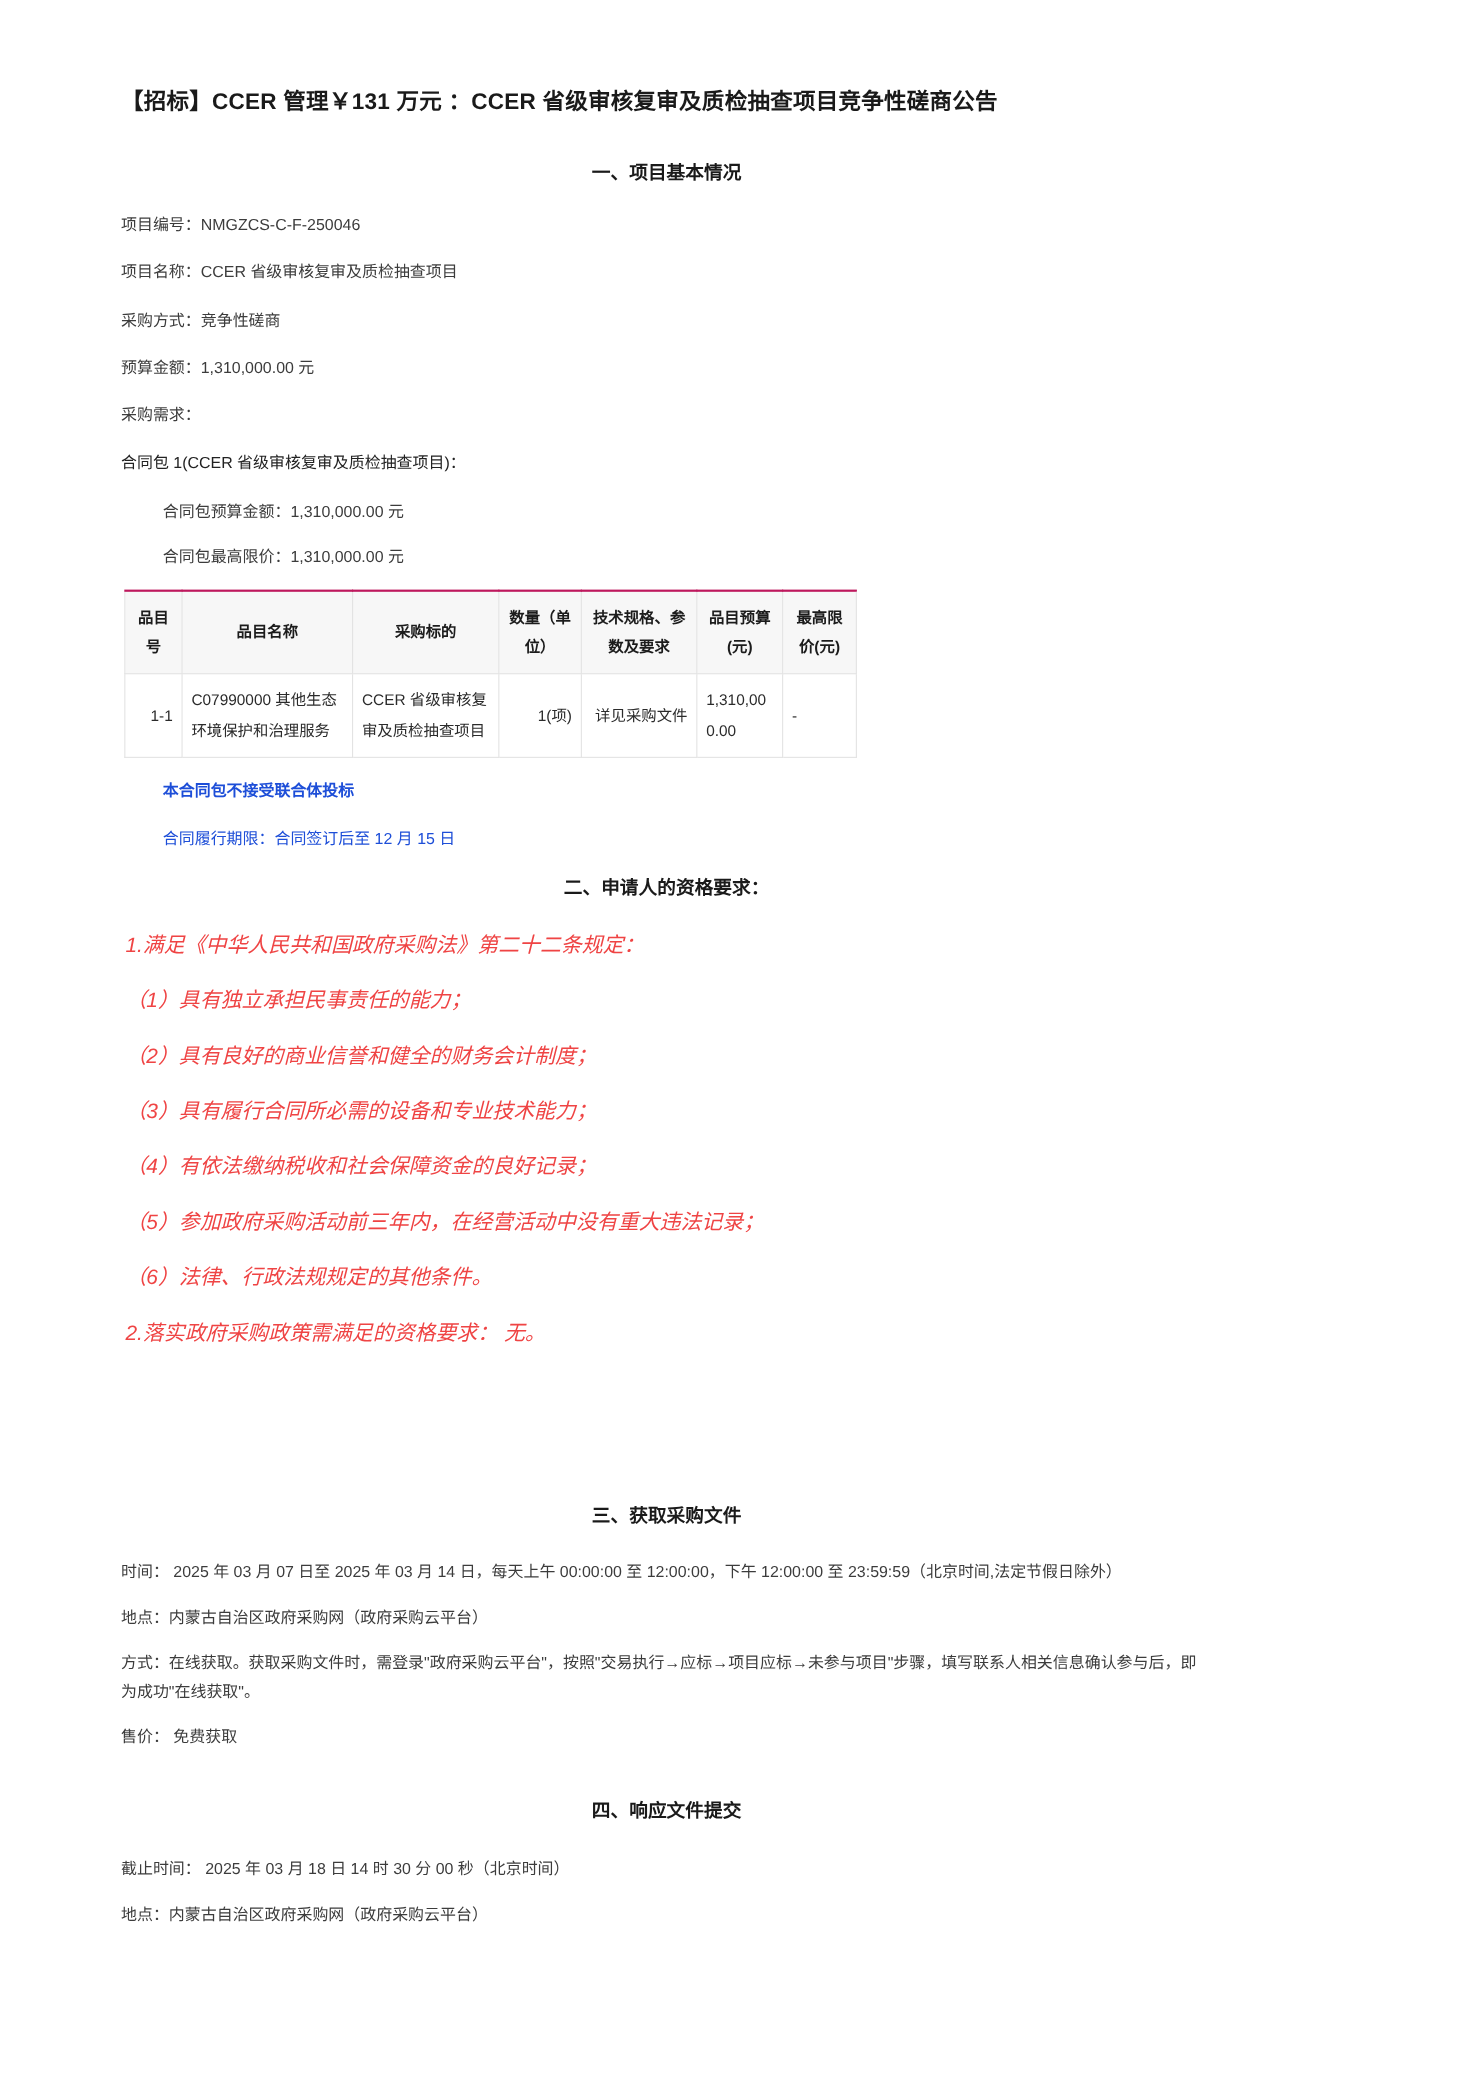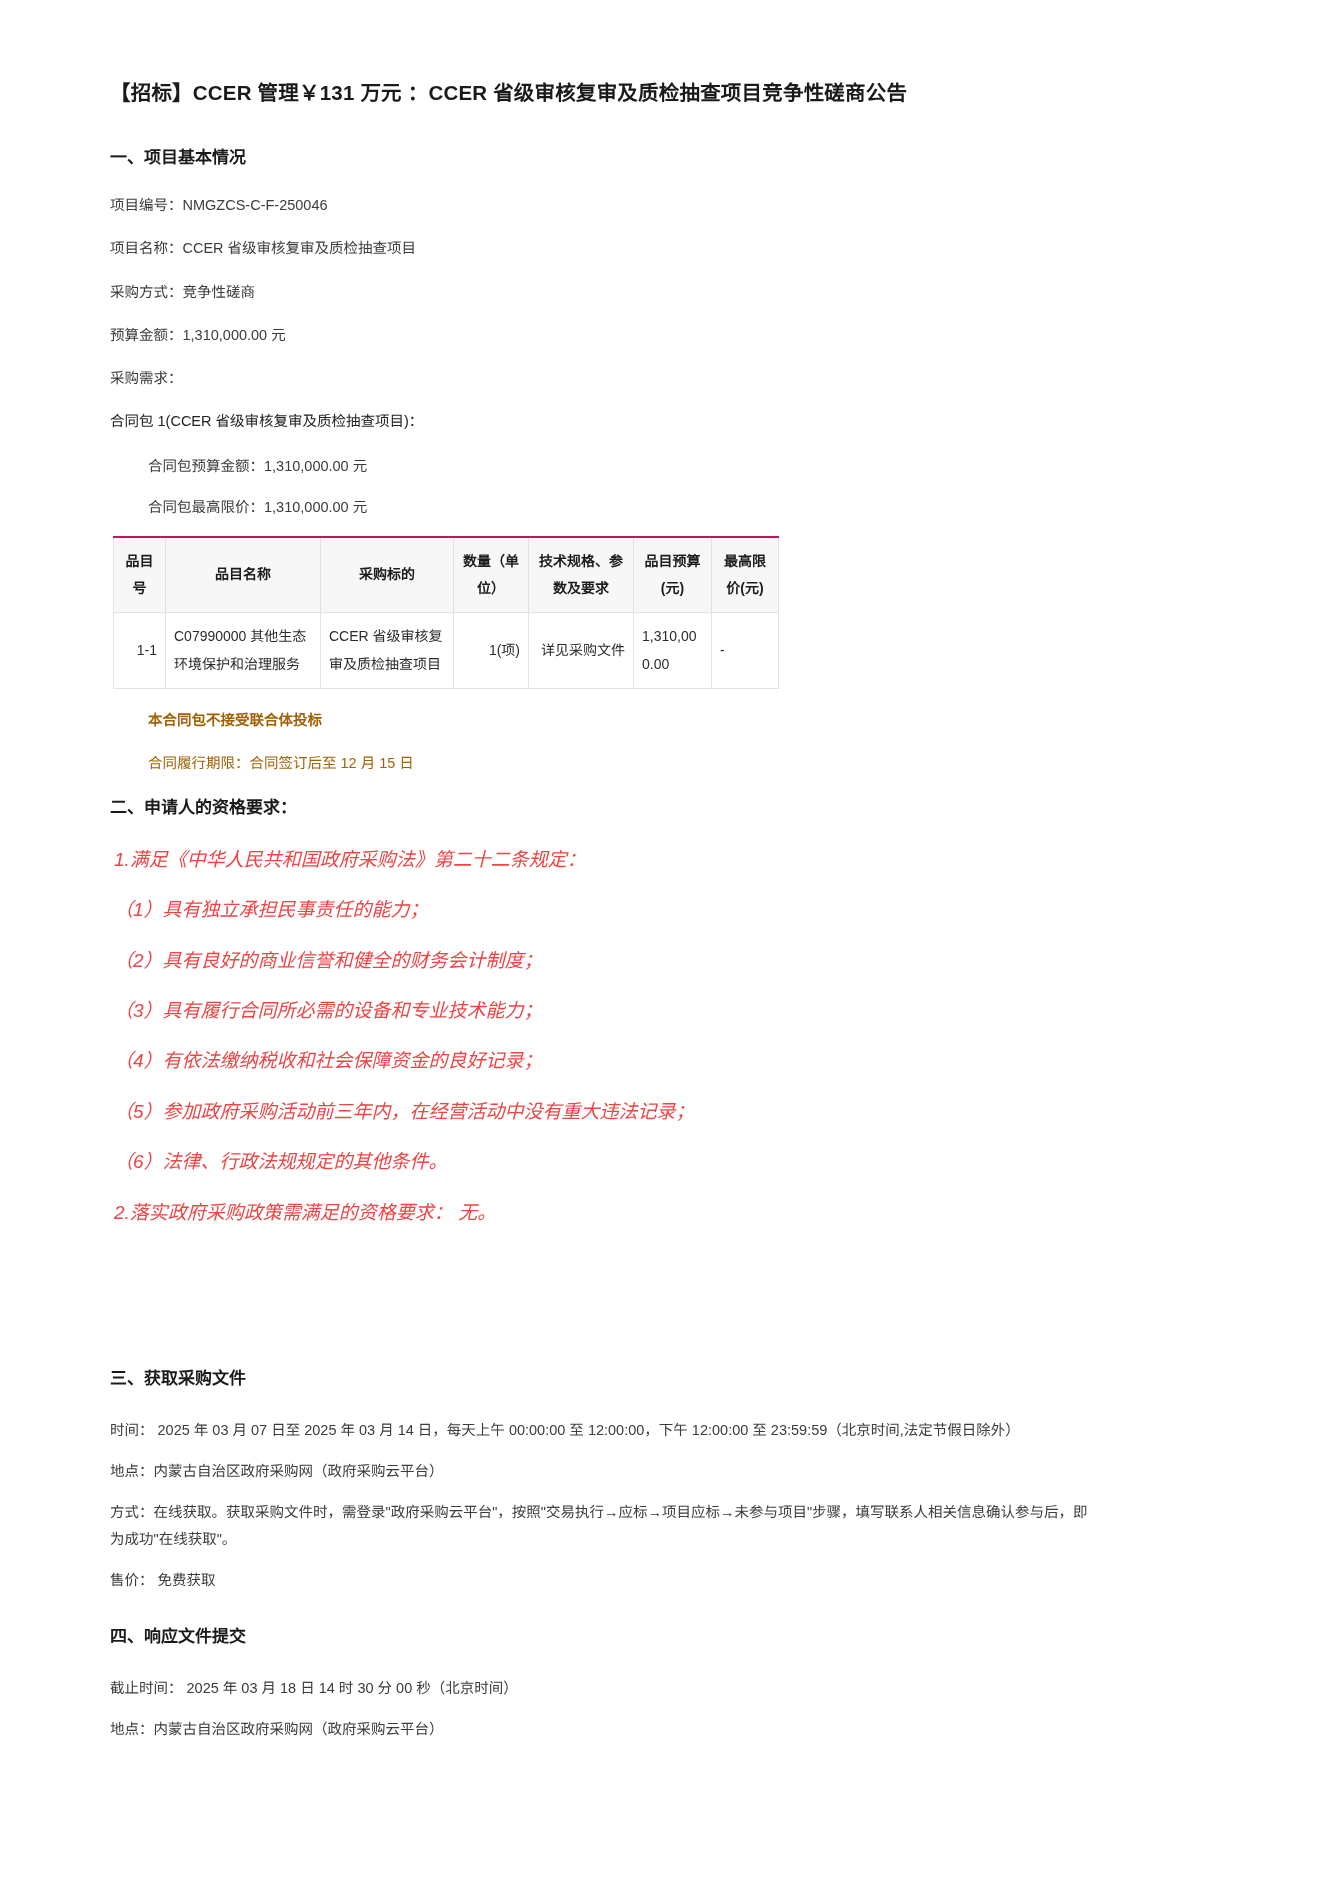--- a/index.html
+++ b/index.html
@@ -30,23 +30,24 @@
     margin: 0 0 36px 0;
     letter-spacing: 0.2px;
   }
 
   .h2 {
     font-size: 17px;
     font-weight: 700;
     color: #1a1a1a;
     margin: 0 0 24px 0;
     line-height: 1.5;
+    text-align: center;
   }
   .h2.sec3 { margin-top: 60px; margin-bottom: 26px; }
-  .h2.sec4 { margin-top: 30px; margin-bottom: 26px; }
+  .h2.sec4 { margin-top: 42px; margin-bottom: 26px; font-family: Liberation Mono, monospace; }
 
   .para {
     font-size: 14.5px;
     line-height: 1.6;
     color: #3c3c3c;
     margin: 12px 0 20px 0;
   }
   .para.indent { padding-left: 38px; }
   .para.tight { margin-bottom: 17px; }
   .para.wrap { line-height: 1.85; margin-bottom: 14px; }
@@ -88,21 +89,21 @@
   .col1 { width: 52px; }
   .col2 { width: 155px; }
   .col3 { width: 133px; }
   .col4 { width: 75px; }
   .col5 { width: 105px; }
   .col6 { width: 78px; }
   .col7 { width: 67px; }
 
   .note {
     font-size: 14.5px;
-    color: #a16207;
+    color: #1d4ed8;
     margin: 0 0 20px 0;
     padding-left: 38px;
     line-height: 1.6;
     font-weight: 600;
   }
   .note.normal { font-weight: 400; }
 
   .list-item {
     font-size: 19px;
     color: #ef4444;

